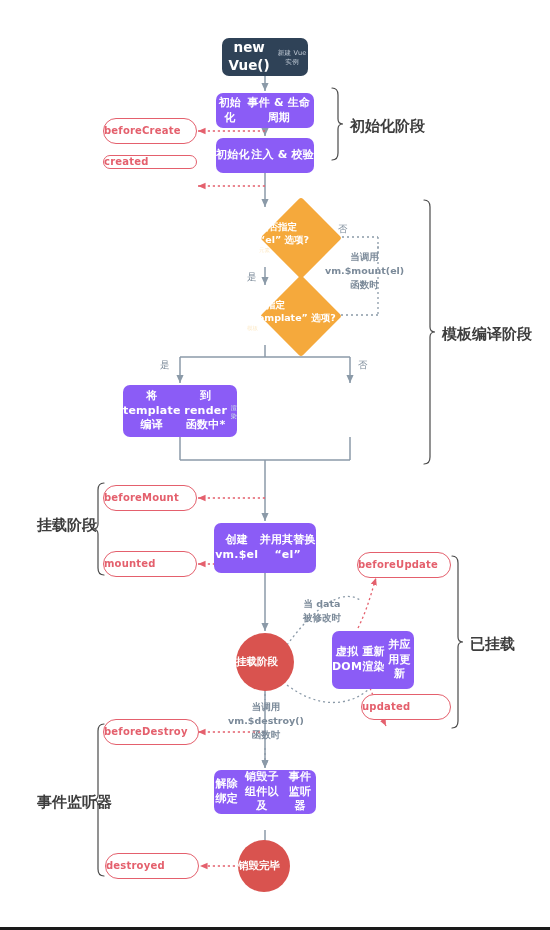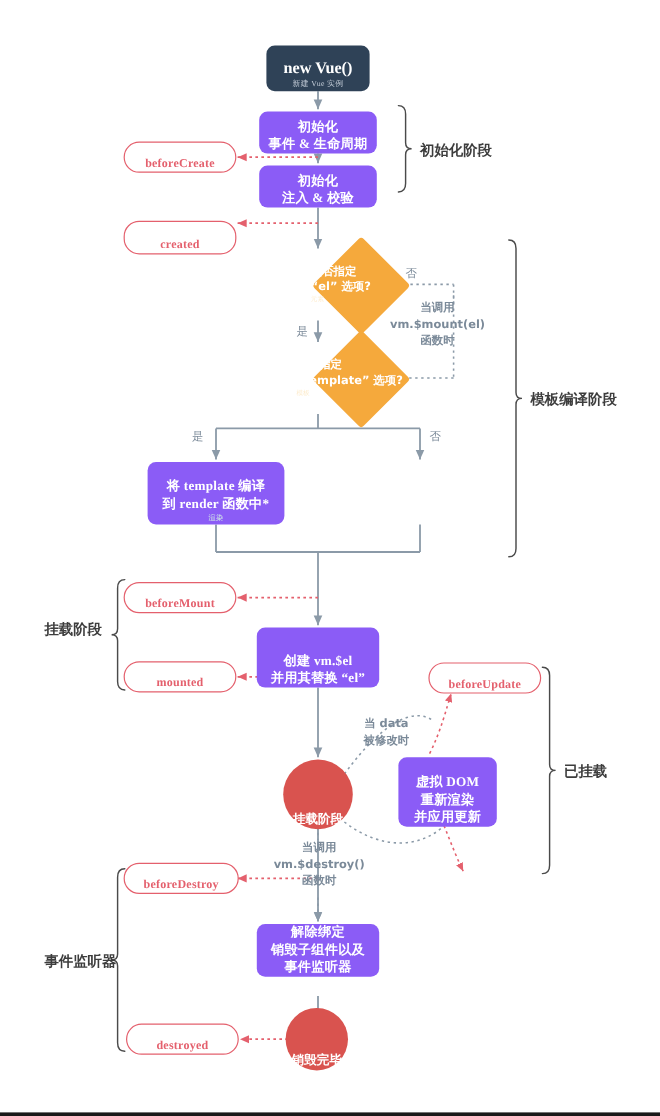--- a/index.html
+++ b/index.html
@@ -21,26 +21,25 @@
     position: absolute;
     left: 0;
     top: 0;
     width: 550px;
     height: 930px;
   }
   .node {
     position: absolute;
     box-sizing: border-box;
     display: flex;
-    flex-direction: column;
+    flex-direction: row;
     align-items: center;
-    justify-content: flex-end;
+    justify-content: space-between;
     text-align: center;
     line-height: 1.32;
-    font-family: Liberation Serif, serif;
   }
   
   .node-start {
     background: #2f4257;
     border-radius: 7px;
     color: #ffffff;
     font-size: 13.5px;
     font-weight: bold;
   }
   .node-start .sub {
@@ -126,21 +125,21 @@
     line-height: 1.45;
     white-space: nowrap;
   }
   .edge-label.mono {
     font-weight: bold;
   }
   
   .phase-label {
     position: absolute;
     color: #3d3d3d;
-    font-size: 12px;
+    font-size: 15px;
     font-weight: bold;
     white-space: nowrap;
   }
   .watermark {
     position: absolute;
     color: #c9c9c9;
     font-size: 14px;
     letter-spacing: .5px;
     white-space: nowrap;
   }
@@ -300,36 +299,39 @@
   </div>
 
   <div class="node node-circle" style="left:238px; top:840px; width:52px; height:52px;">
     <div>销毁完毕</div>
   </div>
 
   <div class="node node-hook" style="left:103px; top:118px; width:94px; height:26px;">
     <div>beforeCreate</div>
   </div>
 
-  <div class="node node-hook" style="left:103px; top:184px; width:94px; height:28px;">
+  <div class="node node-hook" style="left:103px; top:155px; width:94px; height:14px;">
     <div>created</div>
   </div>
 
   <div class="node node-hook" style="left:103px; top:485px; width:94px; height:26px;">
     <div>beforeMount</div>
   </div>
 
   <div class="node node-hook" style="left:103px; top:551px; width:94px; height:26px;">
     <div>mounted</div>
   </div>
 
   <div class="node node-hook" style="left:357px; top:552px; width:94px; height:26px;">
     <div>beforeUpdate</div>
   </div>
 
+  <div class="node node-hook" style="left:361px; top:694px; width:90px; height:26px;">
+    <div>updated</div>
+  </div>
 
   <div class="node node-hook" style="left:103px; top:719px; width:96px; height:26px;">
     <div>beforeDestroy</div>
   </div>
 
   <div class="node node-hook" style="left:105px; top:853px; width:94px; height:26px;">
     <div>destroyed</div>
   </div>
 
   <div class="edge-label" style="left:338px; top:222px;">否</div>

